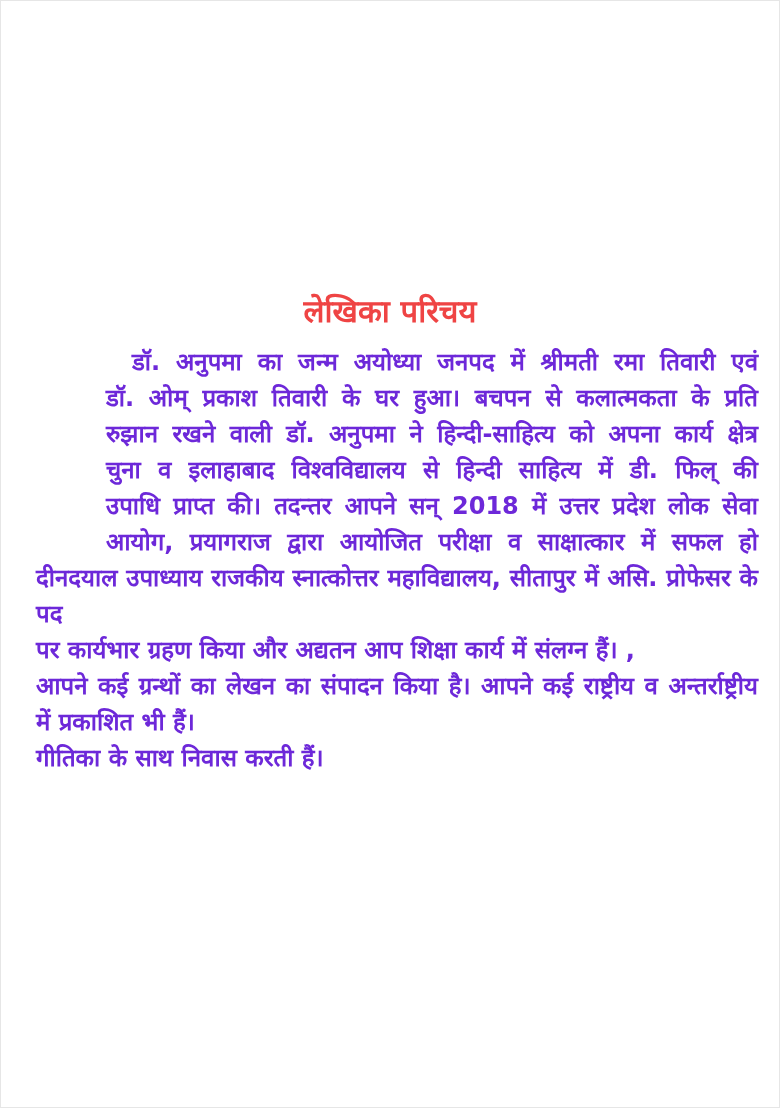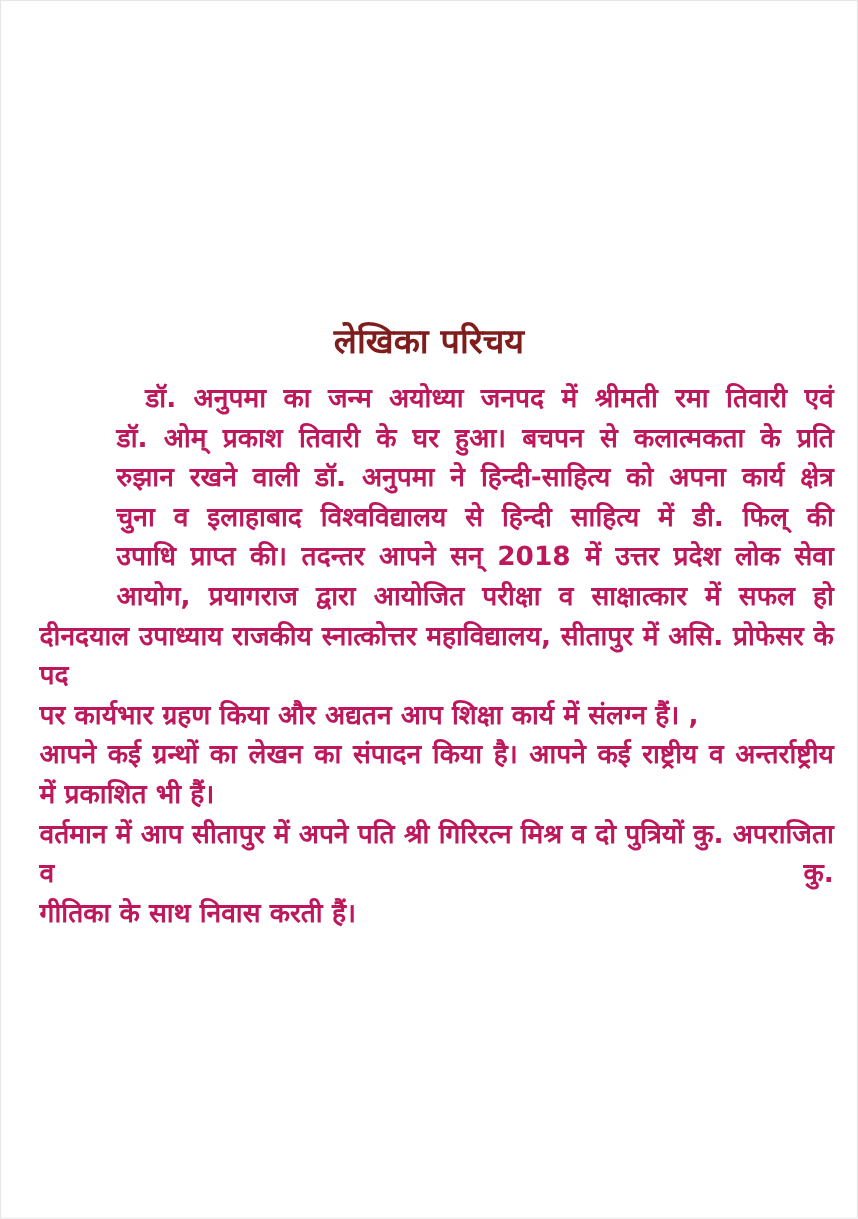--- a/index.html
+++ b/index.html
@@ -21,35 +21,35 @@
   }
   .content {
     padding-top: 292px;
   }
   .doc-title {
     margin: 0 0 14px 0;
     text-align: center;
     font-size: 31px;
     font-weight: 700;
     line-height: 38px;
-    color: #7f1d1d;
+    color: #ef4444;
   }
   .intro-block {
     margin: 0 22px 0 106px;
   }
   .full-block {
     margin: 0 22px 0 36px;
   }
   .line {
     font-size: 24px;
     font-weight: 600;
     line-height: 36px;
     text-align: justify;
     text-align-last: justify;
-    color: #be185d;
+    color: #6d28d9;
   }
   .line.indent {
     text-indent: 26px;
   }
   .line.no-justify {
     text-align: right;
     text-align-last: left;
   }
 </style>
 </head>
@@ -67,18 +67,17 @@
       <div class="line">चुना व इलाहाबाद विश्वविद्यालय से हिन्दी साहित्य में डी. फिल् की</div>
       <div class="line">उपाधि प्राप्त की। तदन्तर आपने सन् 2018 में उत्तर प्रदेश लोक सेवा</div>
       <div class="line">आयोग, प्रयागराज द्वारा आयोजित परीक्षा व साक्षात्कार में सफल हो</div>
     </div>
 
     <div class="full-block">
       <div class="line">दीनदयाल उपाध्याय राजकीय स्नात्कोत्तर महाविद्यालय, सीतापुर में असि. प्रोफेसर के पद</div>
       <div class="line no-justify">पर कार्यभार ग्रहण किया और अद्यतन आप शिक्षा कार्य में संलग्न हैं। ,</div>
       <div class="line">आपने कई ग्रन्थों का लेखन का संपादन किया है। आपने कई राष्ट्रीय व अन्तर्राष्ट्रीय</div>
       <div class="line no-justify">में प्रकाशित भी हैं।</div>
-      <div class="line">वर्तमान में आप सीतापुर में अपने पति श्री गिरिरत्न मिश्र व दो पुत्रियों कु. अपराजिता व कु.</div>
       <div class="line no-justify">गीतिका के साथ निवास करती हैं।</div>
     </div>
 
   </div>
 </div>
 
 </body></html>

